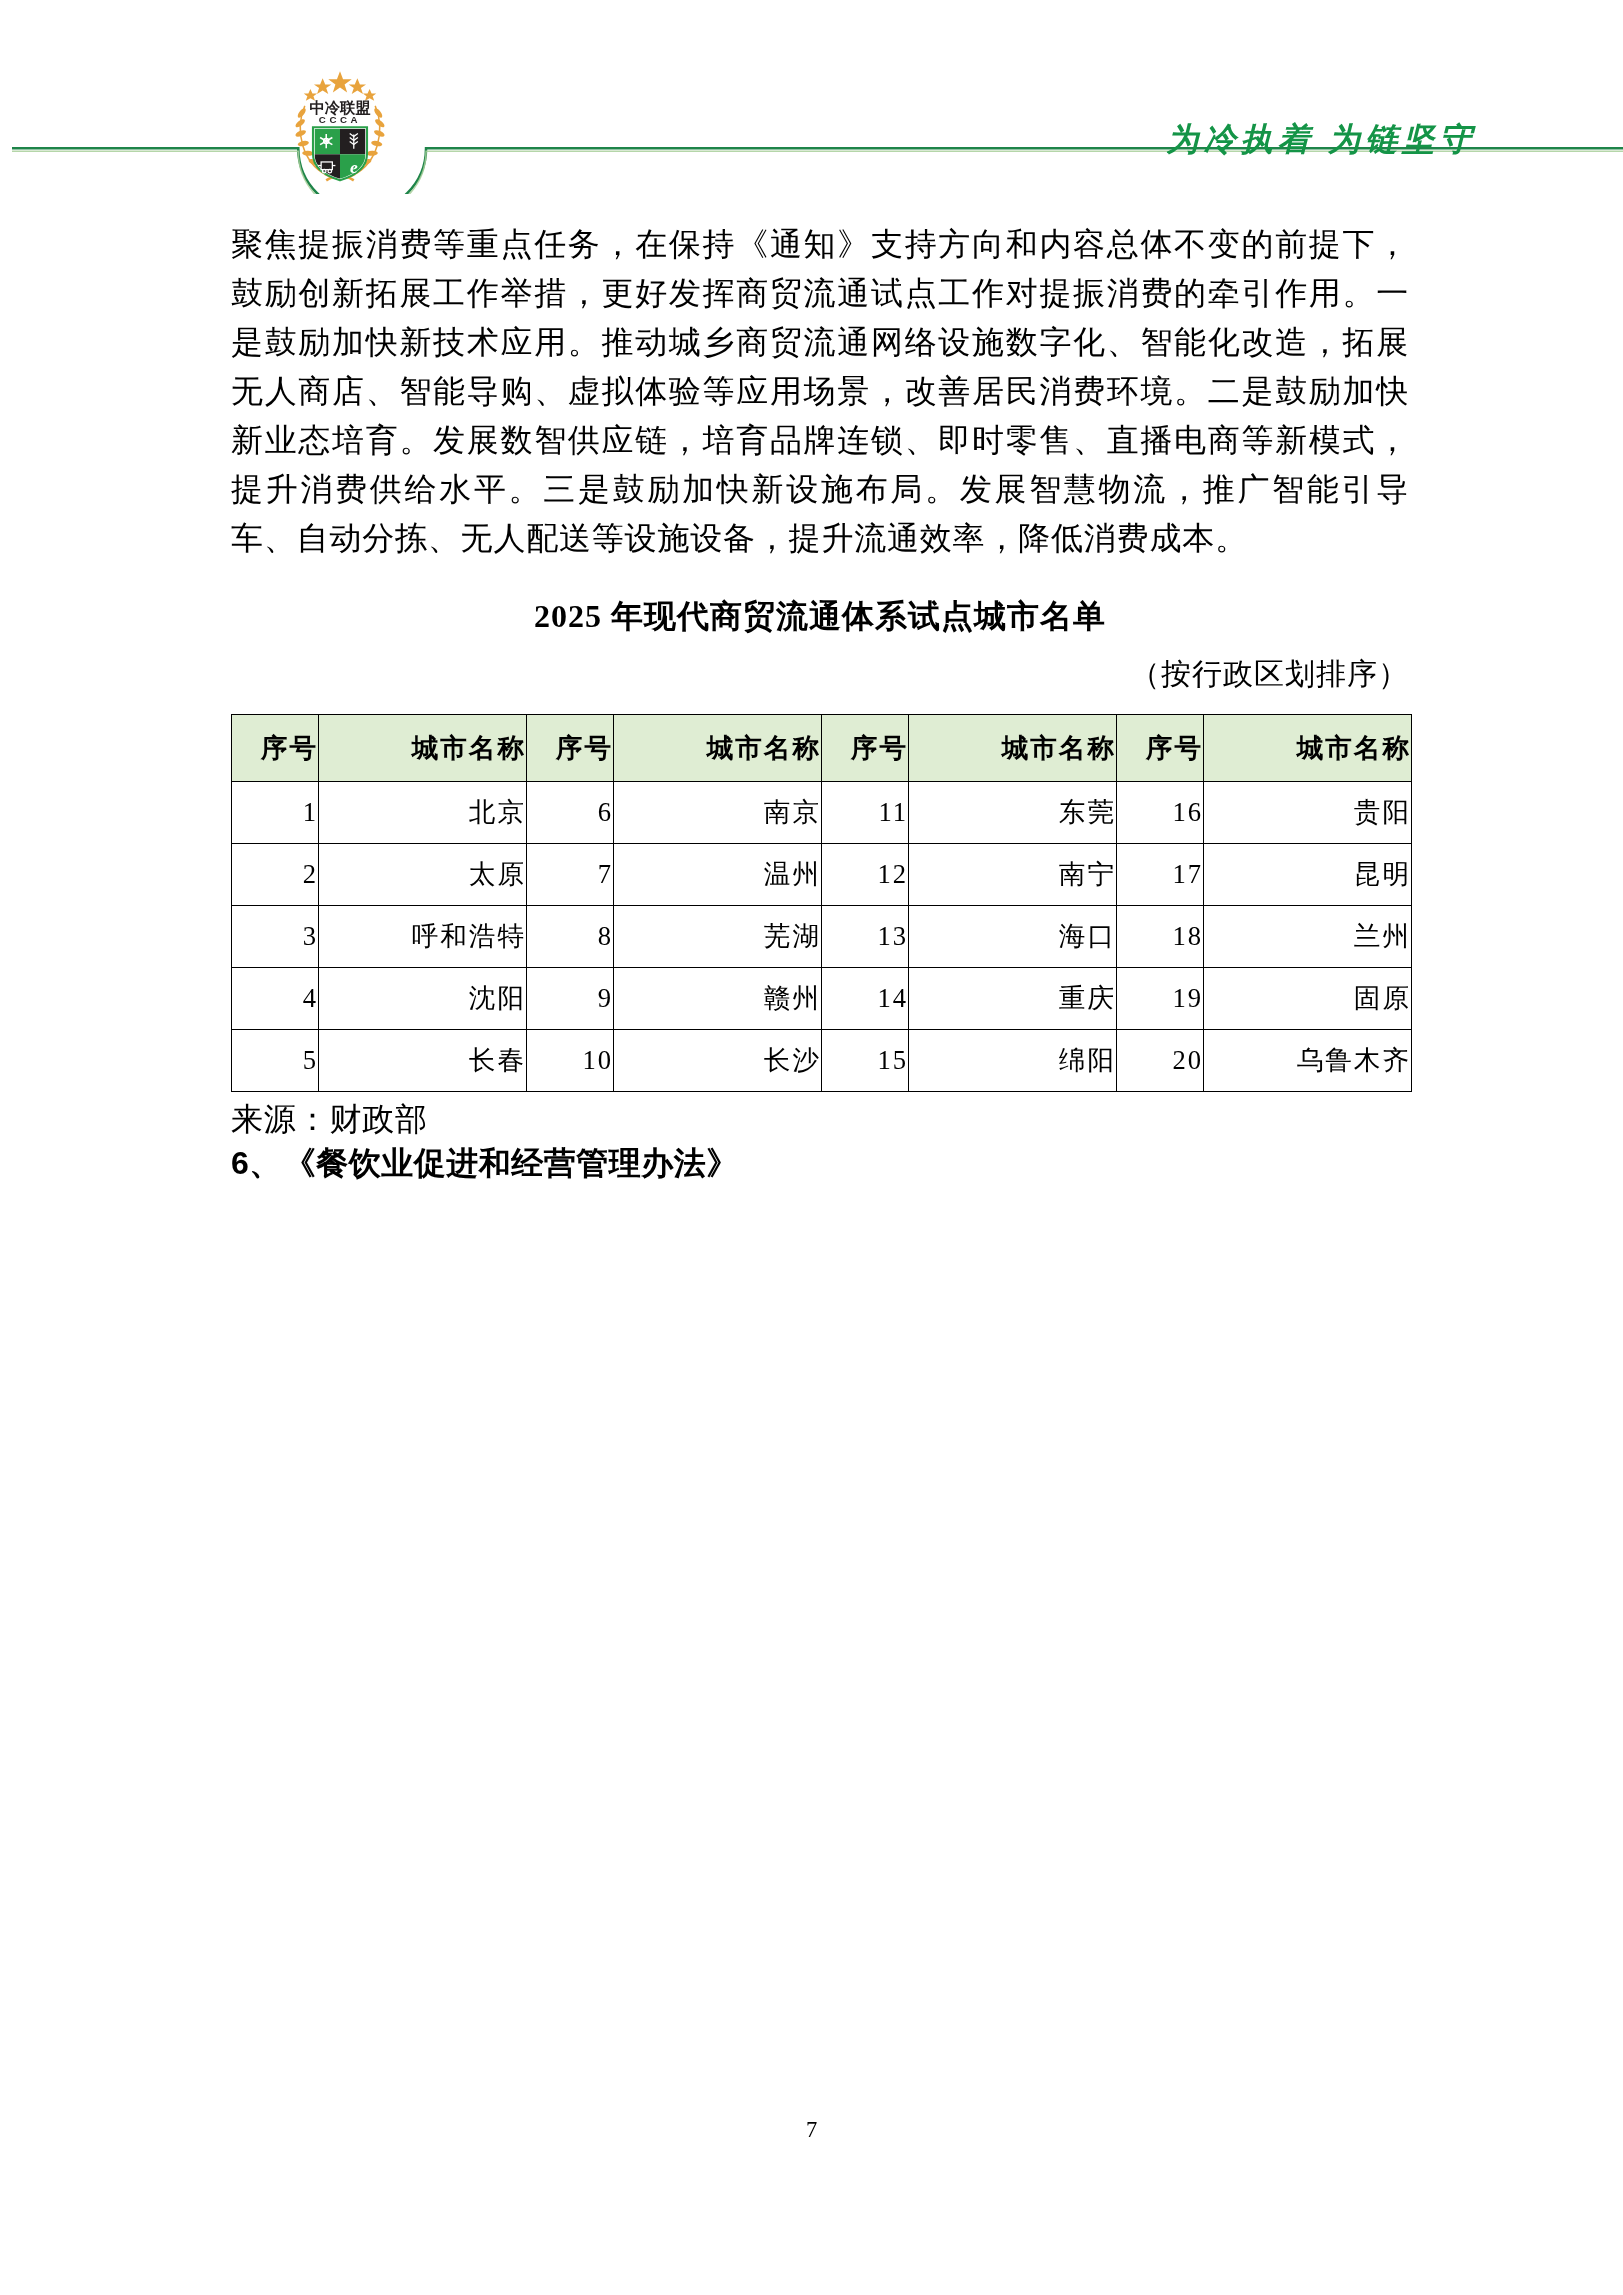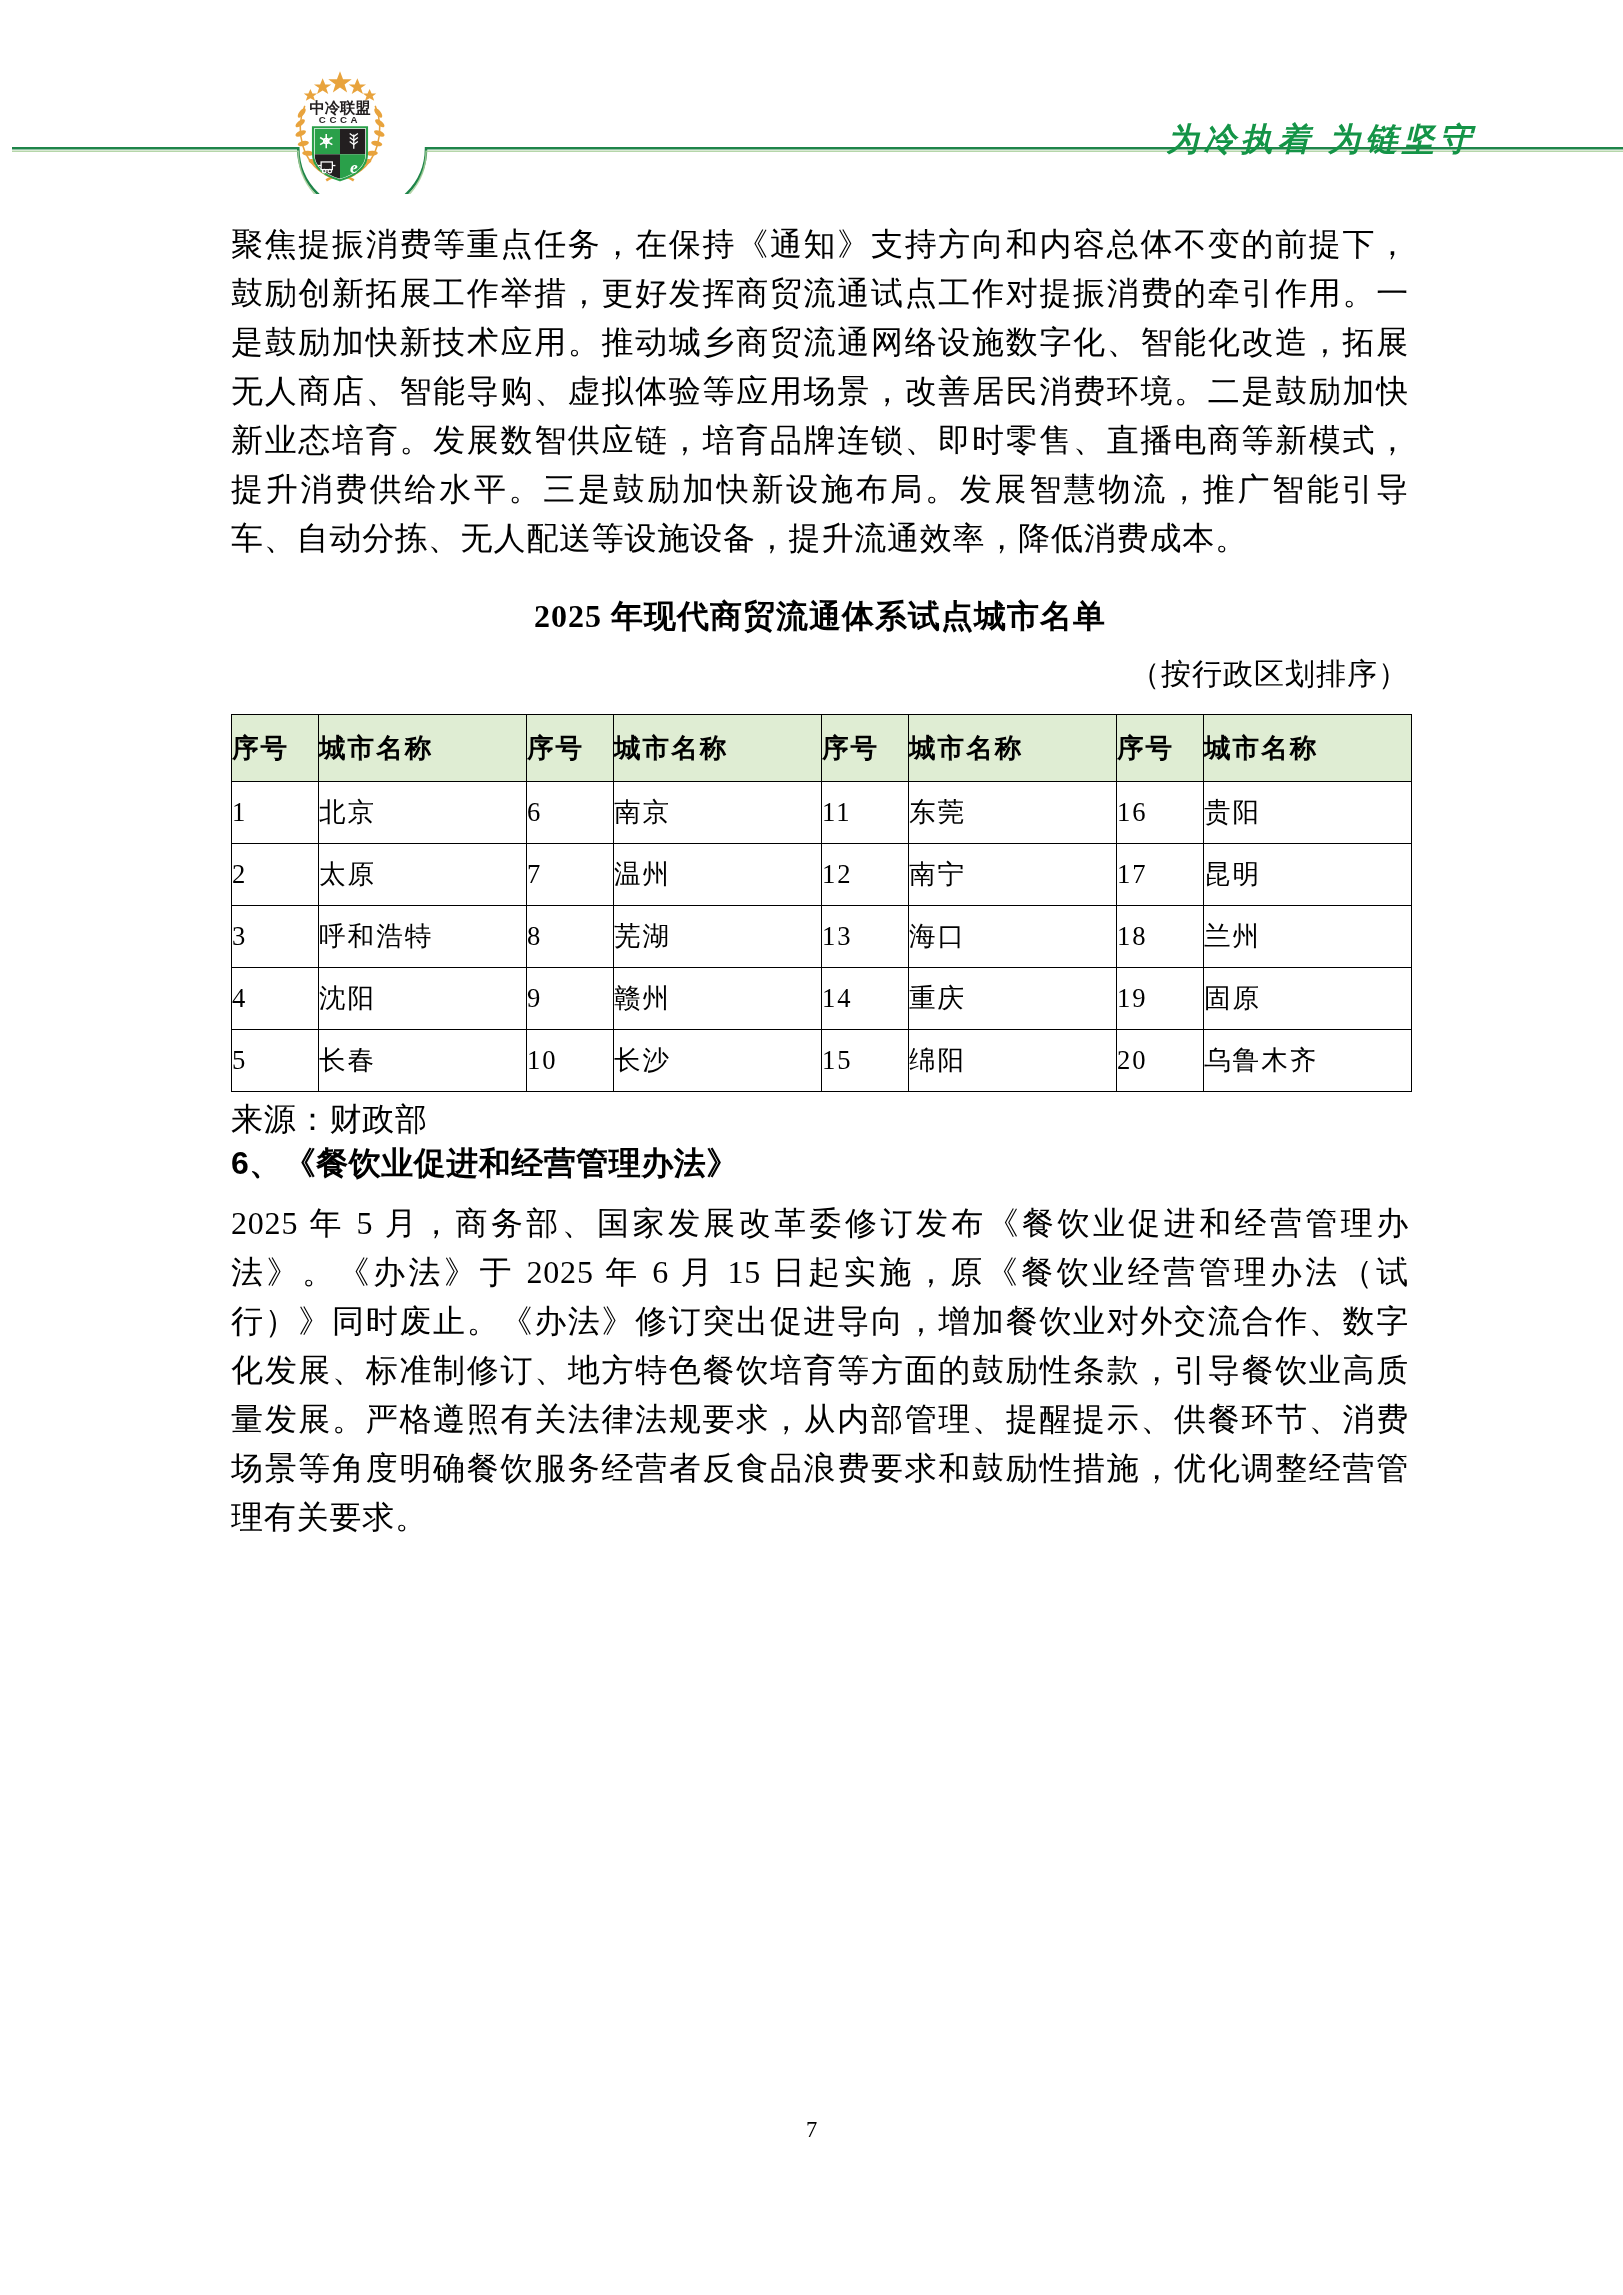--- a/index.html
+++ b/index.html
@@ -64,21 +64,21 @@
   }
   table.city-table{
     margin-top:18.4px;
     border-collapse:collapse;
     width:1178px;
     table-layout:fixed;
   }
   table.city-table th,
   table.city-table td{
     border:1.5px solid #000;
-    text-align:left;
+    text-align:right;
     vertical-align:middle;
     font-size:26.6px;
     font-family:"Liberation Serif","DejaVu Serif",serif;
     letter-spacing:2px;
     padding:0;
   }
   table.city-table th{
     background:#dfedd3;
     height:66px;
     font-weight:700;
@@ -288,20 +288,19 @@
       </tr>
     </tbody>
   </table>
 
   <div class="src-line">来源：财政部</div>
 
   <div class="section-head">
     <span class="num">6、</span><span>《餐饮业促进和经营管理办法》</span>
   </div>
 
-  <p class="para para-block">2025 年 5 月，商务部、国家发展改革委修订发布《餐饮业促进和经营管理办法》。《办法》于 2025 年 6 月 15 日起实施，原《餐饮业经营管理办法（试行）》同时废止。《办法》修订突出促进导向，增加餐饮业对外交流合作、数字化发展、标准制修订、地方特色餐饮培育等方面的鼓励性条款，引导餐饮业高质量发展。严格遵照有关法律法规要求，从内部管理、提醒提示、供餐环节、消费场景等角度明确餐饮服务经营者反食品浪费要求和鼓励性措施，优化调整经营管理有关要求。</p>
 
 </div>
 
 <div id="page-footer">
   <span class="page-num">7</span>
 </div>
 
 
 </body></html>

